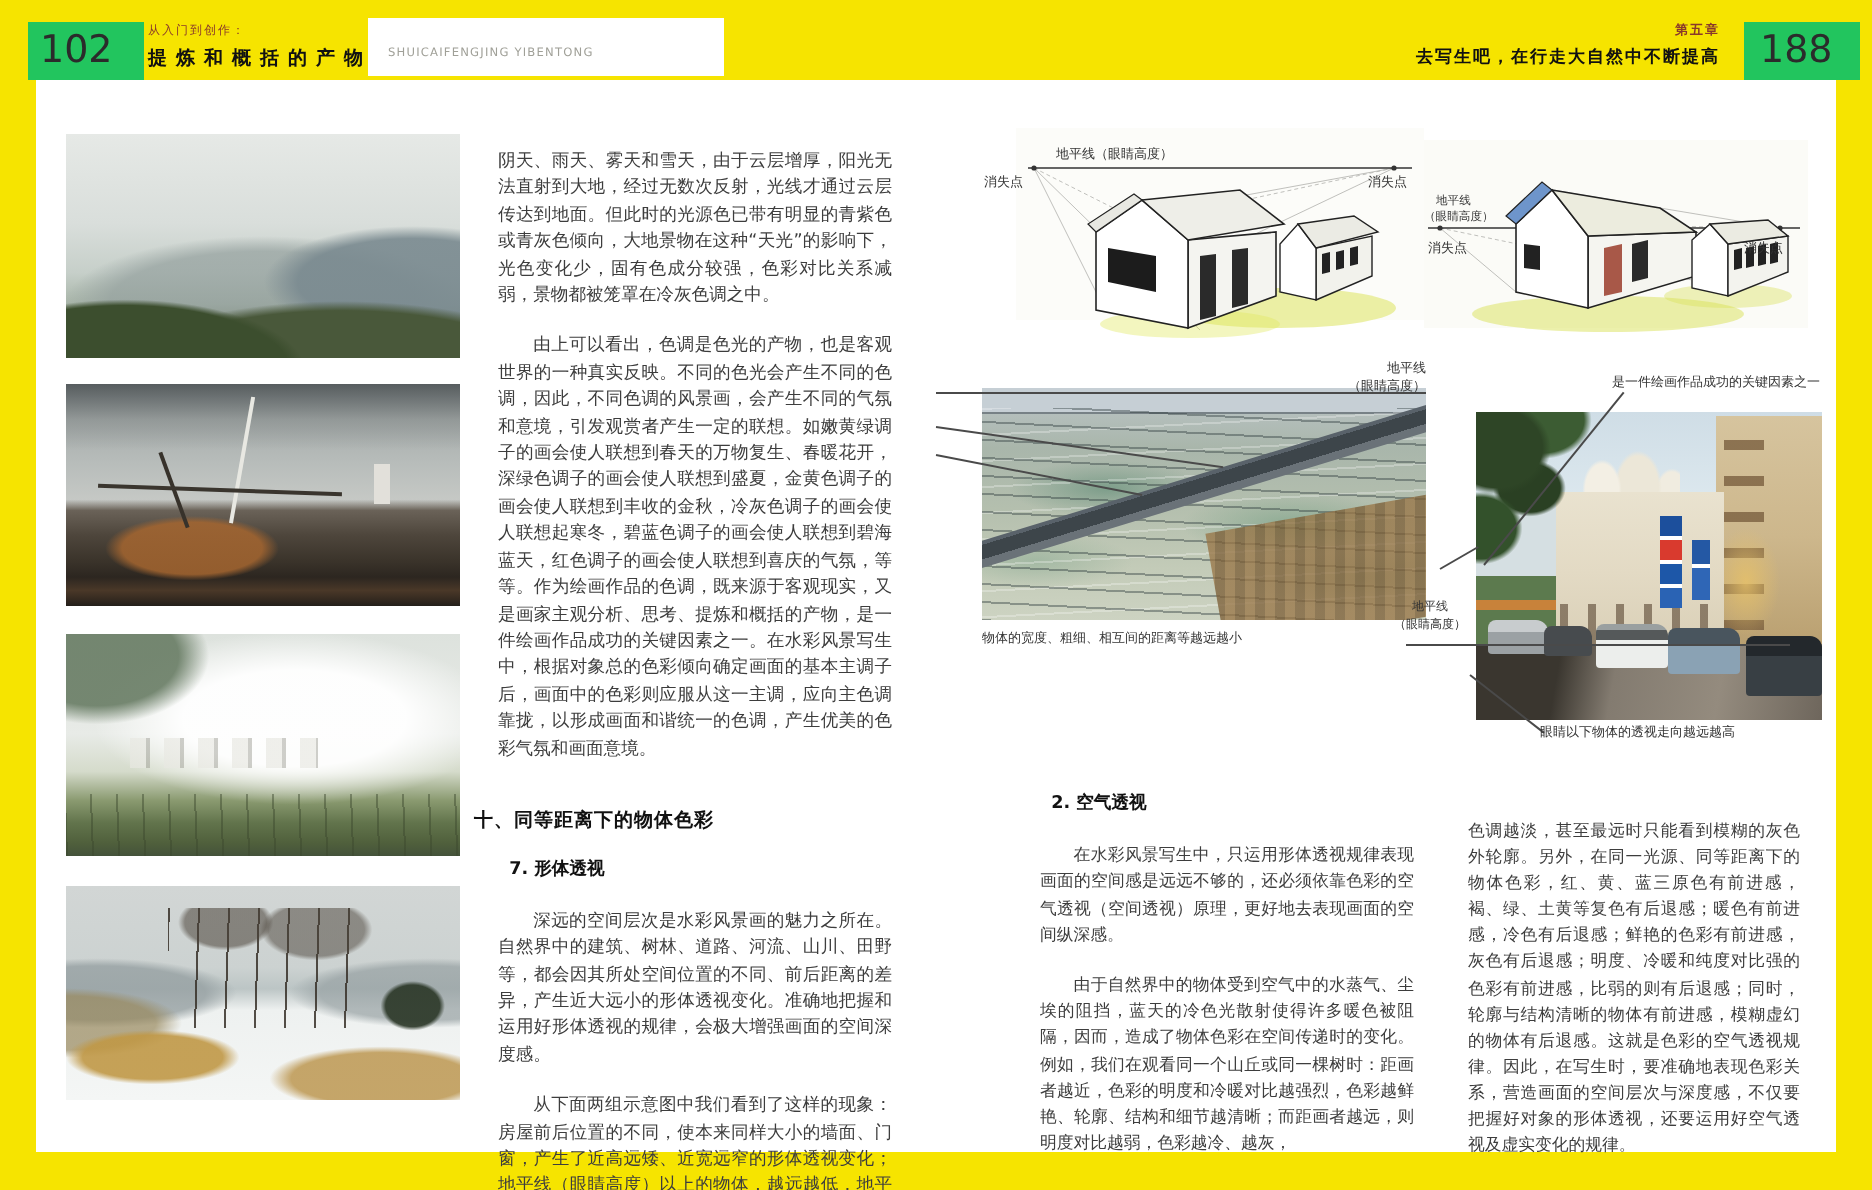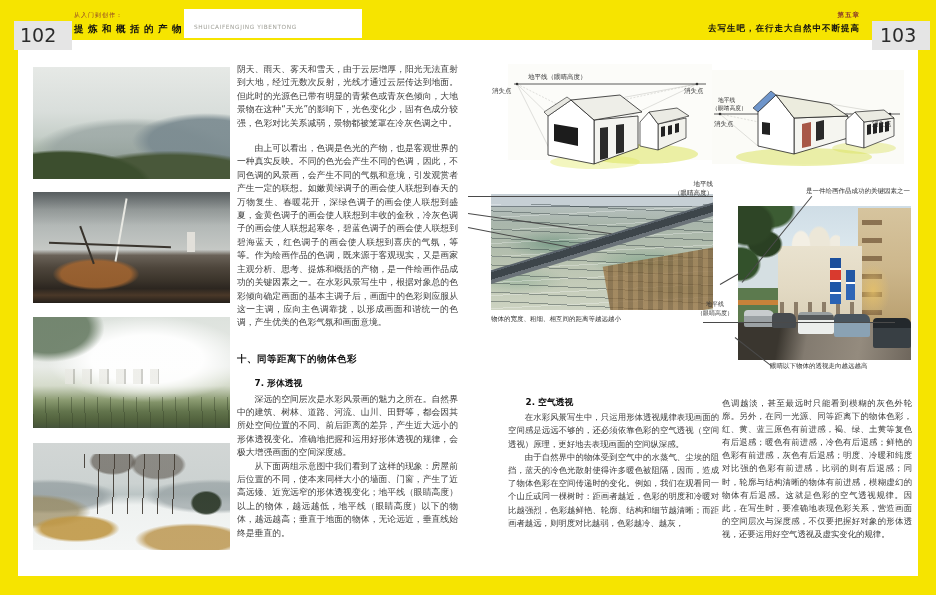--- a/index.html
+++ b/index.html
@@ -2,21 +2,21 @@
 <html><head>
 <meta charset="utf-8">
 <style>
   html,body{margin:0;padding:0;}
   .spread{
     position:relative;width:936px;height:595px;background:#F6E400;
     font-family:"DejaVu Sans","Liberation Sans",sans-serif;overflow:hidden;
   }
   .content{position:absolute;left:18px;top:40px;width:900px;height:536px;background:#ffffff;}
   
-  .pagenum-box{position:absolute;top:21px;height:29px;background:#e5e5e5;color:#2b2b2b;
+  .pagenum-box{position:absolute;top:11px;height:29px;background:#22c55e;color:#2b2b2b;
     font-size:19px;line-height:29px;}
   .pn-left{left:14px;width:52px;padding-left:6px;}
   .pn-right{left:872px;width:50px;padding-left:8px;}
   .series-block{position:absolute;left:74px;top:11px;}
   .series-line{font-size:6px;color:#8a3a2a;letter-spacing:1px;}
   .title-line{font-size:9.5px;font-weight:bold;color:#111;letter-spacing:4.5px;margin-top:3px;white-space:nowrap;}
   .pinyin-box{position:absolute;left:184px;top:9px;width:178px;height:29px;background:#fff;}
   .pinyin-box span{display:block;padding:15px 0 0 10px;font-size:5.8px;color:#a0a098;letter-spacing:.6px;}
   .chapter-block{position:absolute;left:620px;top:11px;width:240px;text-align:right;}
   .chapter-line{font-size:6.5px;font-weight:bold;color:#8a3a2a;letter-spacing:1px;text-align:right;}
@@ -54,21 +54,21 @@
     radial-gradient(100px 30px at 0% 64%, rgba(152,136,92,.7) 0 45%, transparent 58%),
     radial-gradient(120px 30px at 8% 50%, rgba(150,160,162,.8) 0 45%, transparent 58%),
     radial-gradient(120px 30px at 92% 50%, rgba(150,160,162,.7) 0 45%, transparent 58%),
     linear-gradient(180deg,#d2d6d5 0%,#ccd2d1 38%,#bcc5c5 48%,#eef1f0 58%,#f4f6f5 100%);}
   .trees4{left:26%;top:10%;width:52%;height:56%;background:
     radial-gradient(34px 20px at 28% 12%, rgba(72,64,54,.55) 0 60%, transparent 70%),
     radial-gradient(40px 22px at 72% 18%, rgba(72,64,54,.5) 0 60%, transparent 70%),
     repeating-linear-gradient(92deg, rgba(55,48,40,.85) 0 1px, transparent 1px 15px);}
   
   .col{position:absolute;color:#3d3d3d;text-align:justify;}
-  .col p{margin:0;}
+  .col p{margin:12px;}
   .lcol{left:237px;top:63px;width:221px;font-size:8.8px;line-height:13.4px;}
   .indent{text-indent:2em;}
   .gap-top{margin-top:12px !important;}
   .sec-head{font-size:9.5px;font-weight:bold;color:#111;margin:22px 0 0 0 !important;letter-spacing:.5px;}
   .sub-head{font-size:8.8px;font-weight:bold;color:#111;margin:12px 0 2px 0 !important;text-indent:2em;}
   .rcol1{left:508px;top:396px;width:211px;font-size:8.4px;line-height:13.2px;}
   .rcol2{left:722px;top:397px;width:190px;font-size:8.4px;line-height:13.1px;}
   .rcol1 .sub-head{margin-top:0 !important;}
   
   .diag{position:absolute;top:62px;}
@@ -142,21 +142,21 @@
     <div class="title-line">提炼和概括的产物</div>
   </div>
   <div class="pinyin-box">
     <span>SHUICAIFENGJING YIBENTONG</span>
   </div>
 
   <div class="chapter-block">
     <div class="chapter-line">第五章</div>
     <div class="chapter-title">去写生吧，在行走大自然中不断提高</div>
   </div>
-  <div class="pagenum-box pn-right">103</div>
+  <div class="pagenum-box pn-right">188</div>
 
   <div class="ph ph1"></div>
   <div class="ph ph2">
     <div class="mast1"></div>
     <div class="mast2"></div>
     <div class="boom"></div>
     <div class="chimney"></div>
   </div>
   <div class="ph ph3">
     <div class="village"></div>

